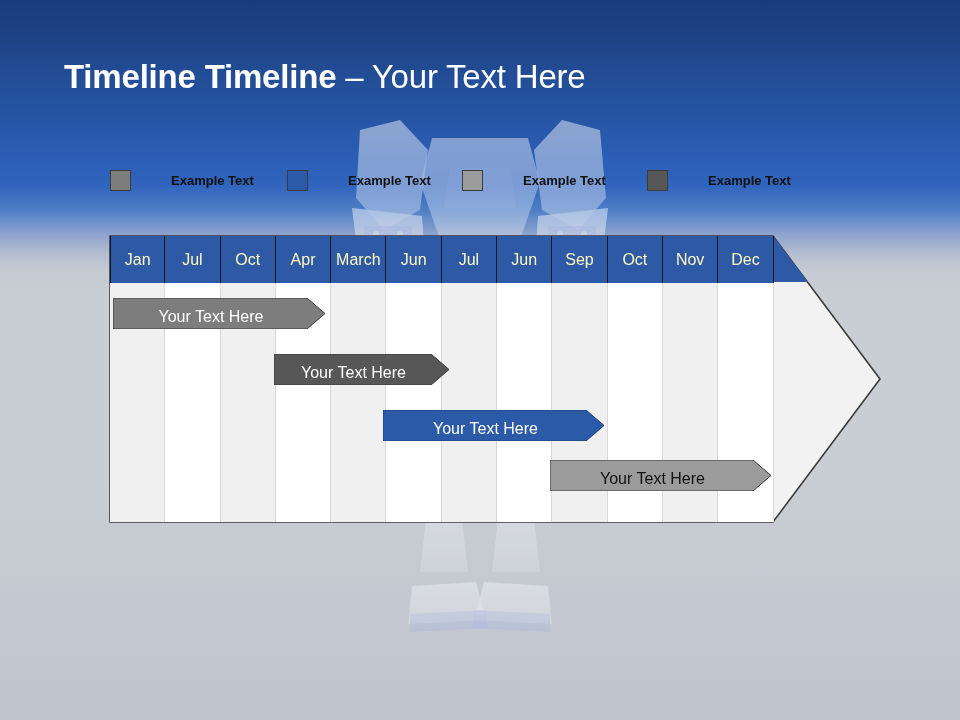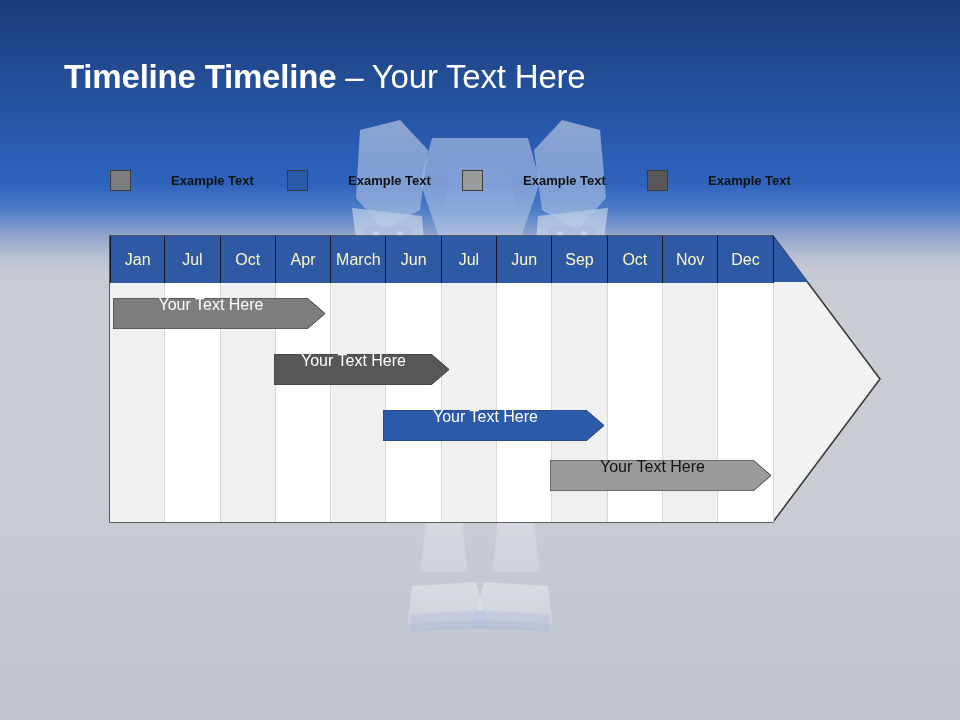--- a/index.html
+++ b/index.html
@@ -81,21 +81,21 @@
   .col{
     width:55.3px;height:239px;box-sizing:border-box;
     background:#ffffff;border-right:1px solid #d8d8d8;
   }
   .col.alt{background:#f0f0f0;}
 
   
   .bar{position:absolute;height:31px;}
   .bar svg{position:absolute;left:0;top:0;}
   .bar .bar-text{
-    position:absolute;left:0;top:0;height:14px;width:100%;
+    position:absolute;left:0;top:12px;height:14px;width:100%;
     display:flex;align-items:center;justify-content:center;
     font-size:16px;white-space:nowrap;padding-right:16px;
     box-sizing:border-box;
   }
 </style>
 </head>
 <body>
 
 <div class="bg"></div>
 

